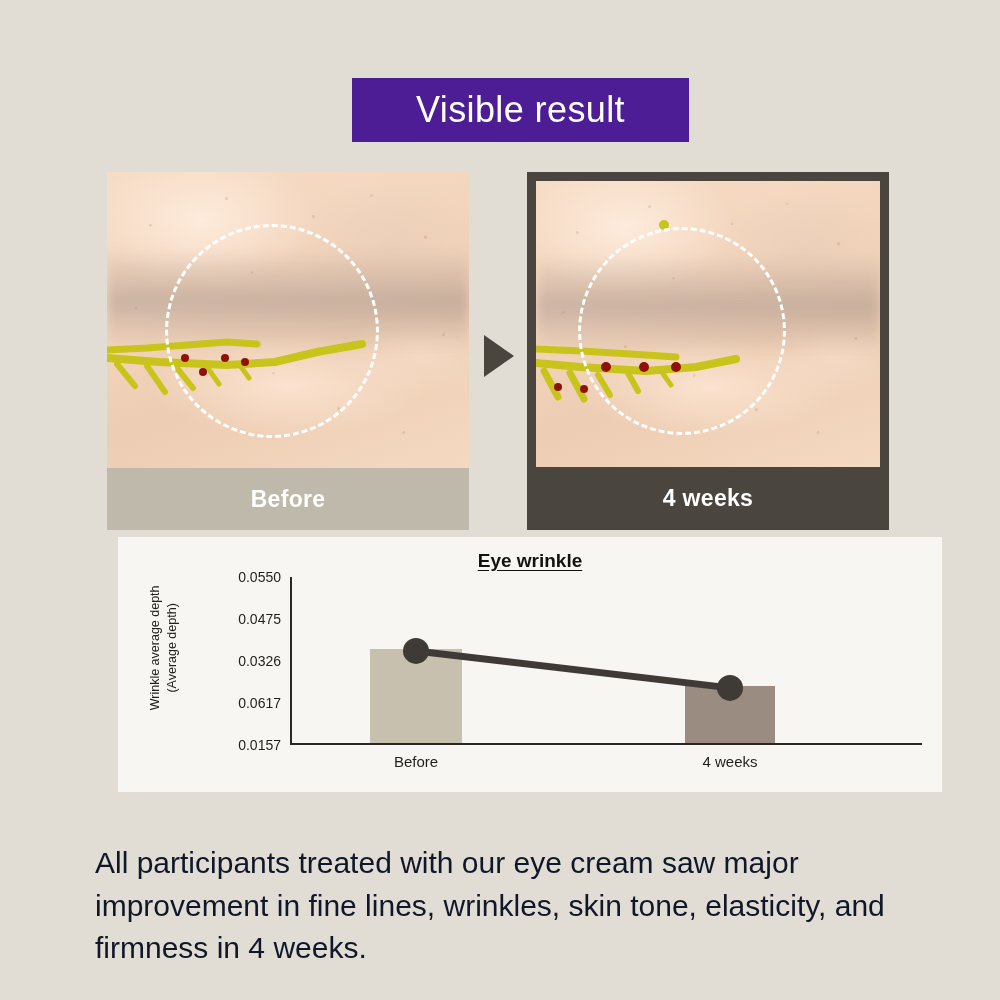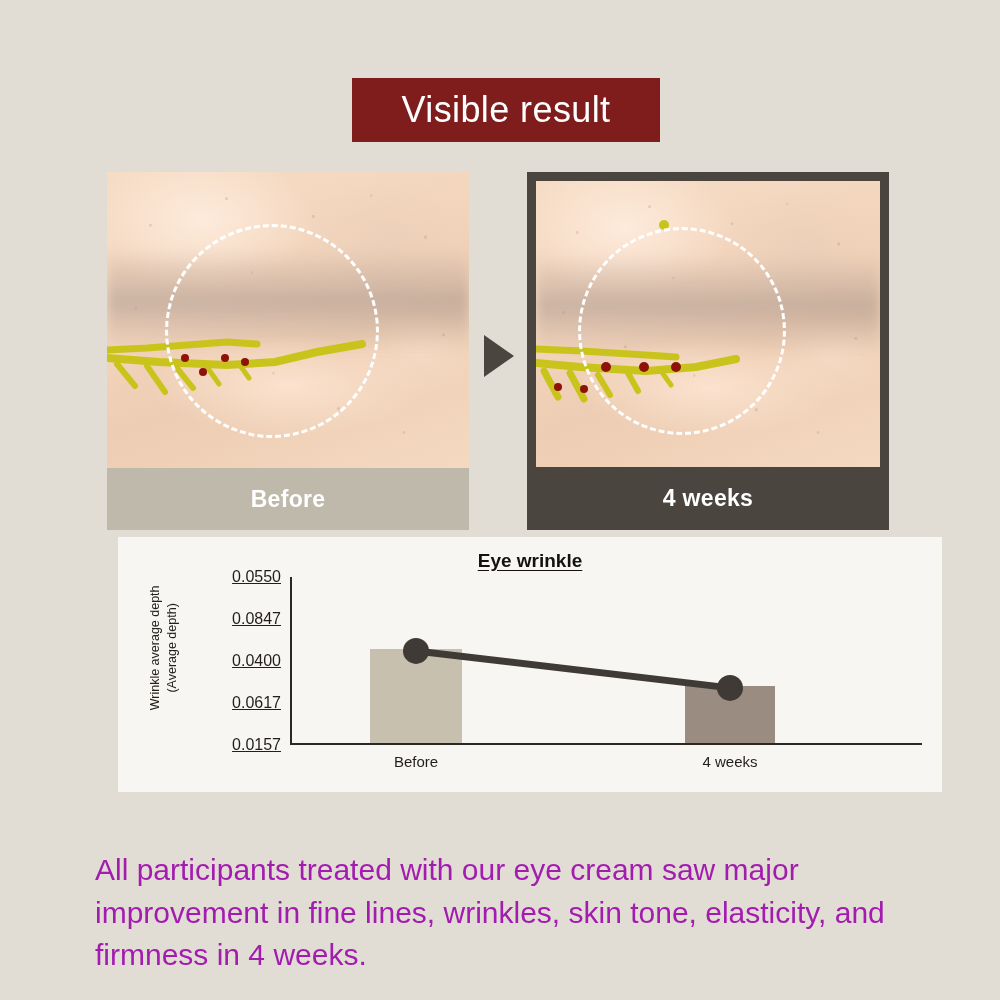--- a/index.html
+++ b/index.html
@@ -7,22 +7,22 @@
     width:1000px;height:1000px;
     background:#e2ddd4;
     font-family:"Liberation Sans", sans-serif;
     overflow:hidden;
     position:relative;
   }
   .page{position:relative;width:1000px;height:1000px;}
 
   
   .title-banner{
-    position:absolute;left:352px;top:78px;width:308px;height:64px;
-    background:#7f1d1d;
+    position:absolute;left:352px;top:78px;width:337px;height:64px;
+    background:#4c1d95;
     display:flex;align-items:center;justify-content:center;
   }
   .title-banner .txt{
     color:#ffffff;font-size:36px;font-weight:400;letter-spacing:.4px;
     font-family:"Liberation Sans", sans-serif;
   }
 
   
   .panel{position:absolute;}
   .panel-before{left:107px;top:172px;width:362px;height:358px;}
@@ -105,42 +105,41 @@
     transform:rotate(-90deg);transform-origin:center center;
     text-align:center;font-size:12.5px;color:#24201c;line-height:1.35;
   }
   .plot{
     position:absolute;left:172px;top:40px;width:632px;height:168px;
   }
   .axis-y{position:absolute;left:0;top:0;bottom:0;width:2px;background:#2b2723;}
   .axis-x{position:absolute;left:0;right:0;bottom:0;height:2px;background:#2b2723;}
   .ytick{
     position:absolute;right:calc(100% + 9px);
-    font-size:16px;color:#221e1b;white-space:nowrap;
+    font-size:14px;color:#221e1b;white-space:nowrap;
     transform:translateY(-50%);
-    text-decoration:underline;
   }
   .bar{position:absolute;bottom:2px;}
   .bar-before{left:80px;width:92px;background:#c8c0af;}
   .bar-after{left:395px;width:90px;background:#9a8c80;}
   .xtick{
     position:absolute;top:calc(100% + 8px);
     font-size:15px;color:#221e1b;white-space:nowrap;
     transform:translateX(-50%);
   }
   .trendline{position:absolute;inset:0;overflow:visible;}
   .footnote{
     position:absolute;right:14px;bottom:10px;
     font-size:12.5px;color:#2e2a26;
   }
 
   
   .body-copy{
     position:absolute;left:95px;top:842px;width:830px;
-    font-size:30px;line-height:1.42;color:#a21caf;margin-top:7px;
+    font-size:30px;line-height:1.42;color:#0f172a;
   }
 </style>
 </head>
 <body>
 
 <div class="page">
 
   <div class="title-banner">
     <span class="txt">Visible result</span>
   </div>
@@ -205,22 +204,22 @@
     <div class="ylabel">
       <div>Wrinkle average depth</div>
       <div>(Average depth)</div>
     </div>
 
     <div class="plot">
       <div class="axis-y"></div>
       <div class="axis-x"></div>
 
       <div class="ytick" style="top:0%">0.0550</div>
-      <div class="ytick" style="top:25%">0.0847</div>
-      <div class="ytick" style="top:50%">0.0400</div>
+      <div class="ytick" style="top:25%">0.0475</div>
+      <div class="ytick" style="top:50%">0.0326</div>
       <div class="ytick" style="top:75%">0.0617</div>
       <div class="ytick" style="top:100%">0.0157</div>
 
       <div class="bar bar-before" id="bar0" style="height: 94.08px; background: rgb(200, 192, 175);"></div>
       <div class="bar bar-after" id="bar1" style="height: 57.12px; background: rgb(154, 140, 128);"></div>
 
       <svg class="trendline" id="trend" viewBox="0 0 632 168" preserveAspectRatio="none">
           <line x1="126" y1="73.92000000000003" x2="440" y2="110.88" stroke="#3f3a35" stroke-width="7" stroke-linecap="round"></line>
           <circle cx="126" cy="73.92000000000003" r="13" fill="#3f3a35"></circle>
           <circle cx="440" cy="110.88" r="13" fill="#3f3a35"></circle>

